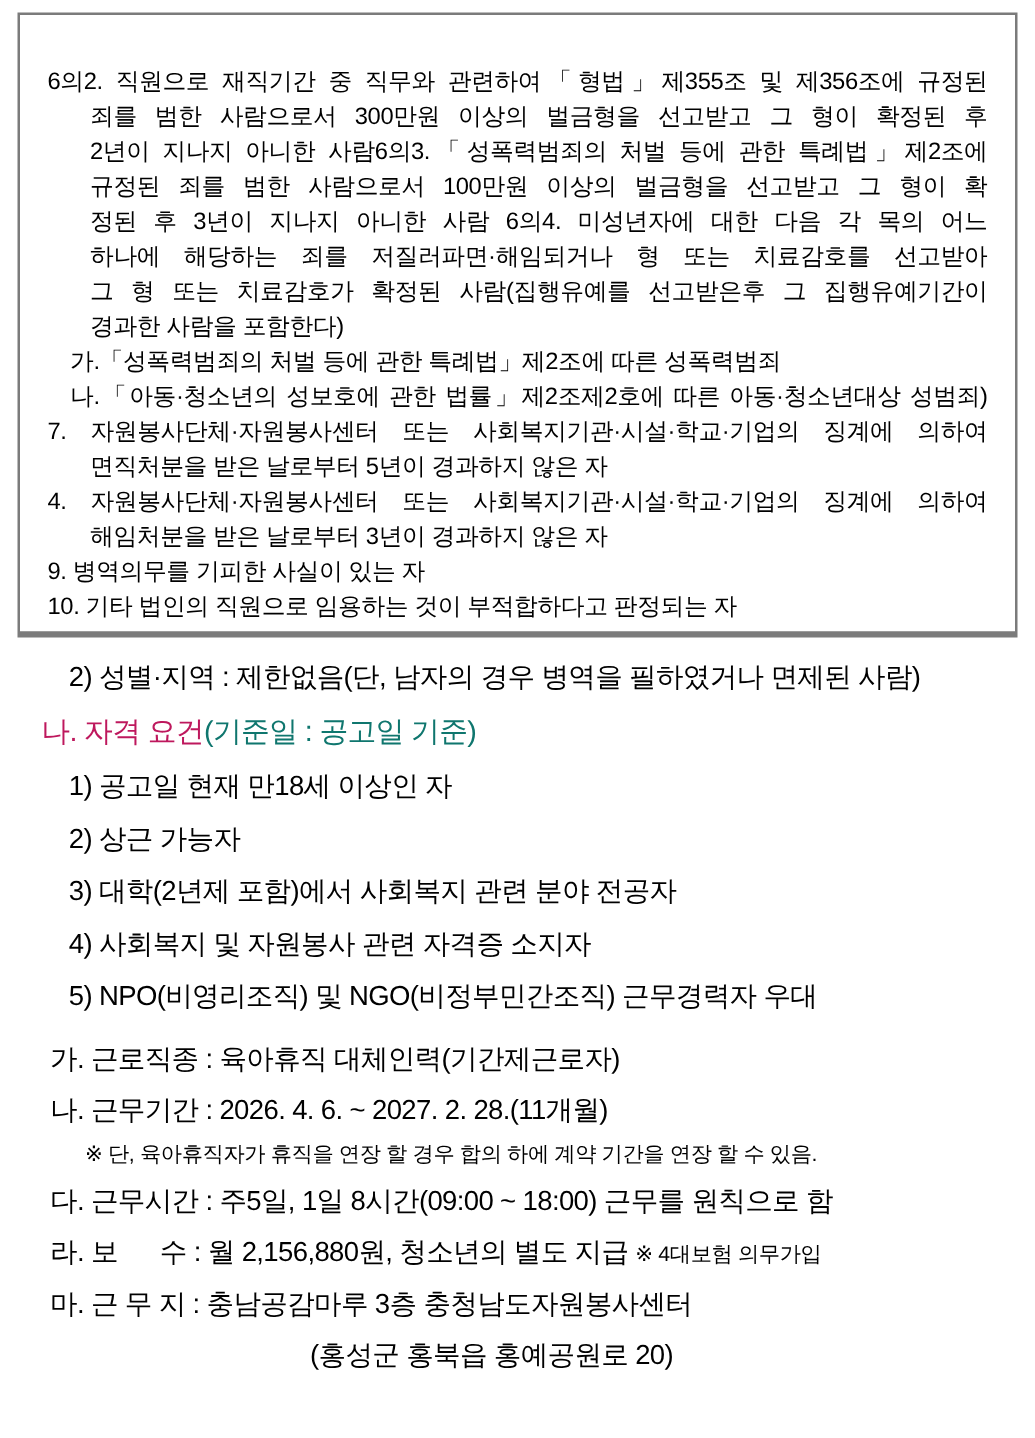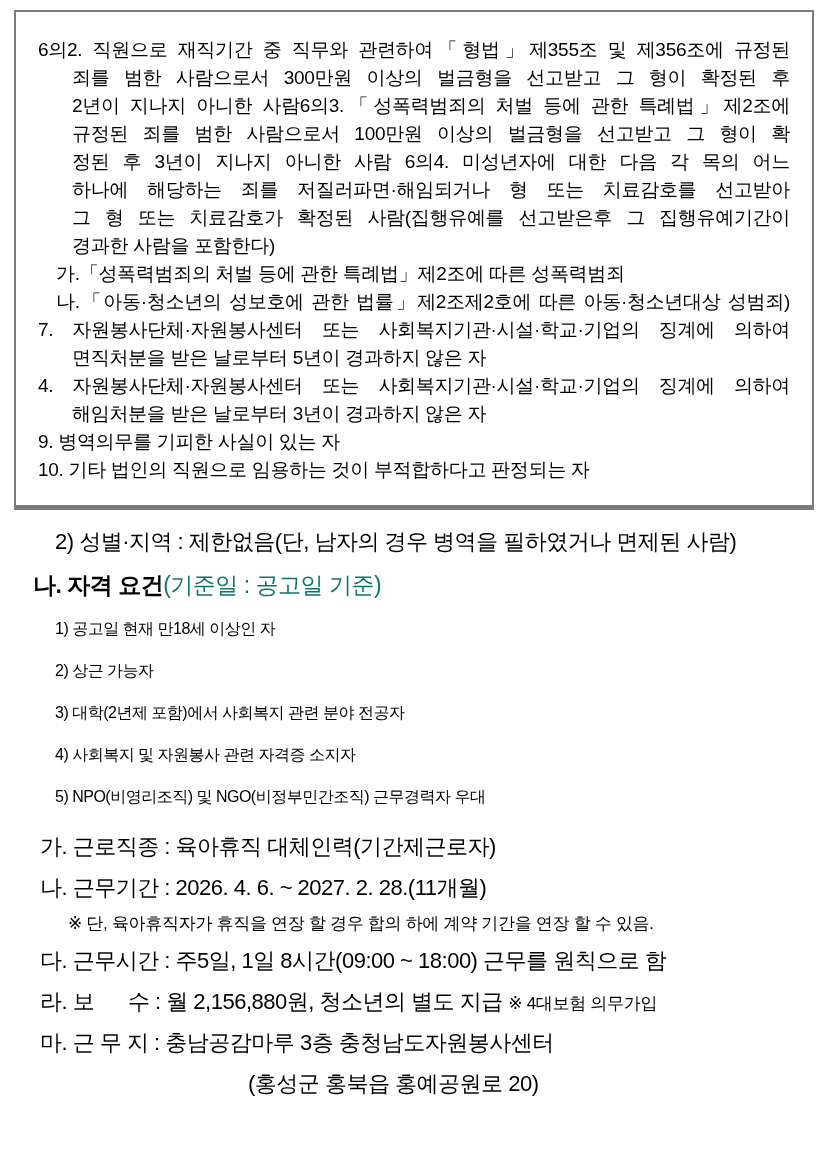--- a/index.html
+++ b/index.html
@@ -10,21 +10,21 @@
     color: #000;
   }
   .page { position: relative; width: 828px; height: 1150px; background: #fff; }
 
   
   .box {
     margin: 10px 14px 0 14px;
     width: 800px; height: 500px;
     border: 2px solid #7b7b7b;
     border-bottom-width: 5px;
-    padding: 24px 22px 0 22px;
+    padding: 40px 22px 0 22px;
   }
   .box-line {
     font-size: 19px; line-height: 28px; height: 28px;
     letter-spacing: -0.3px;
     white-space: pre; overflow: hidden;
   }
   .box-line.just {
     white-space: normal;
     text-align: justify;
     text-align-last: justify;
@@ -34,25 +34,25 @@
   .gender-line {
     margin: 18px 14px 0 55px;
     font-size: 22px; line-height: 28px; letter-spacing: -0.5px;
     white-space: pre;
   }
   .qual-heading {
     margin: 14px 14px 0 33px;
     font-size: 23px; line-height: 30px; letter-spacing: -0.5px;
     white-space: pre;
   }
-  .qual-heading .bold { font-weight: bold; color: #000000; }
+  .qual-heading .bold { font-weight: normal; color: #be185d; }
   .qual-heading .blue { color: #0f766e; }
   .req-list { margin: 8px 14px 0 55px; }
   .req-line {
-    font-size: 16px; line-height: 42px; height: 42px;
+    font-size: 22px; line-height: 42px; height: 42px;
     letter-spacing: -0.5px; white-space: pre; overflow: hidden;
   }
 
   
   .emp-heading {
     margin: 16px 14px 0 10px;
     font-size: 29px; font-weight: 900; letter-spacing: -1px;
     line-height: 36px; white-space: pre;
   }
   .emp-list { margin: 8px 14px 0 40px; }

